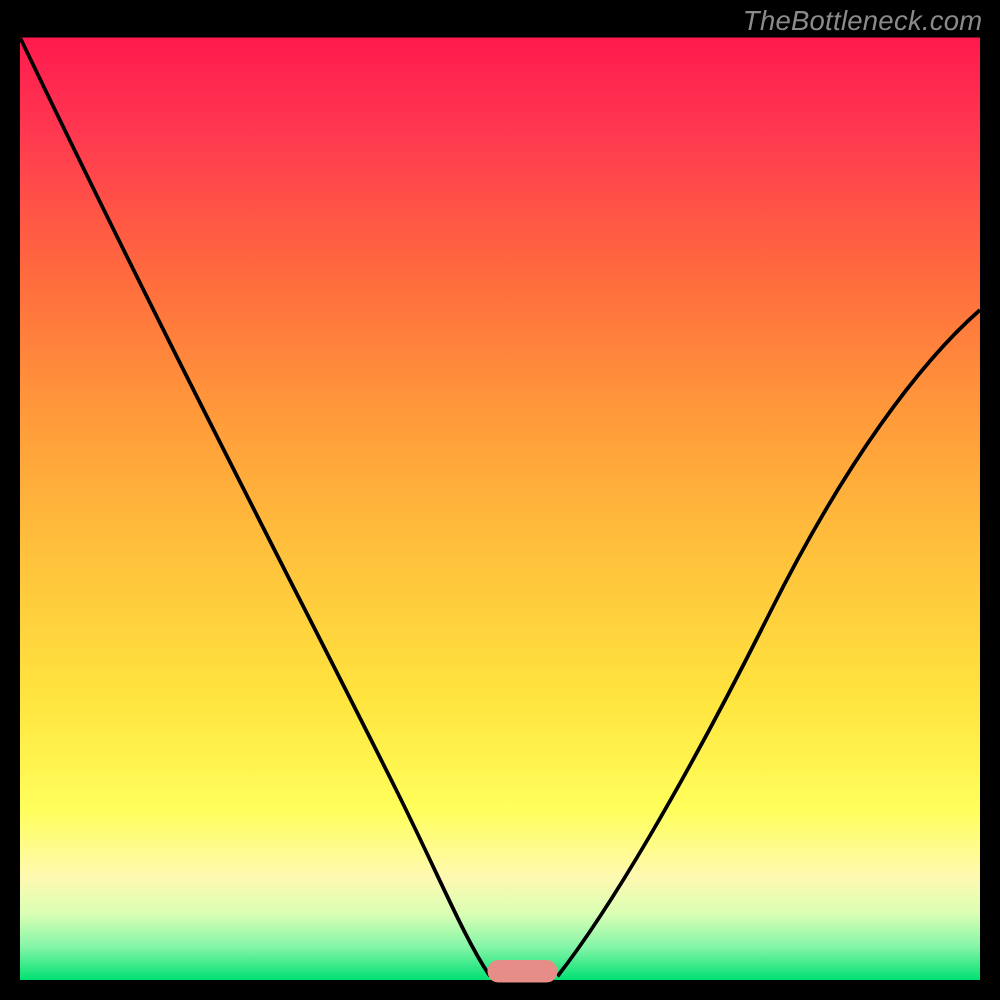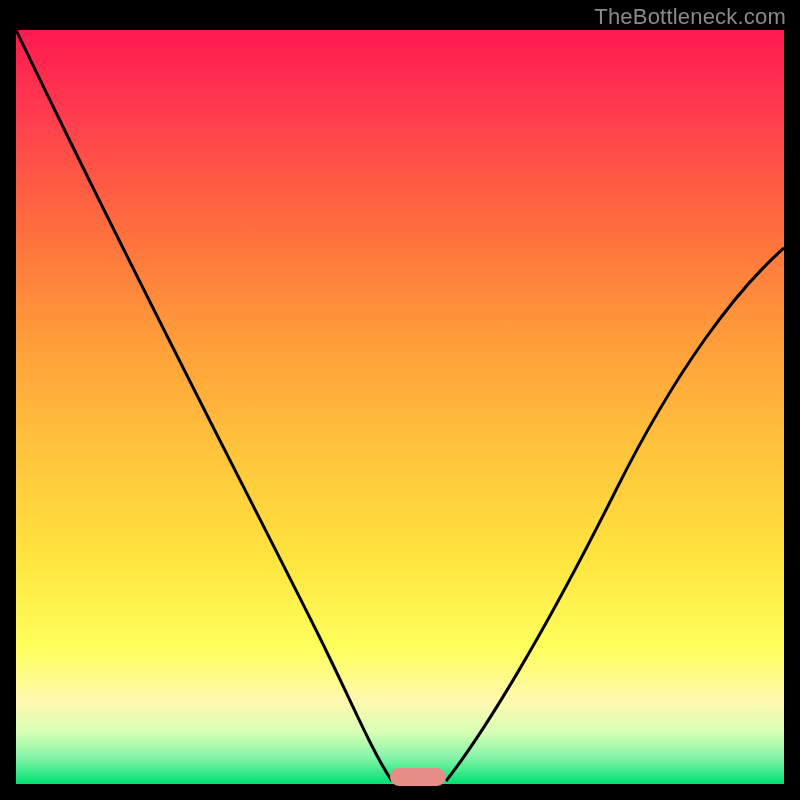--- a/index.html
+++ b/index.html
@@ -39,20 +39,21 @@
     );
   }
   .attribution {
     position: absolute;
     top: 4px;
     right: 14px;
     color: #8a8a8a;
     font-size: 22px;
     font-weight: 500;
     letter-spacing: 0.2px;
+    font-style: italic;
   }
   svg.curve {
     position: absolute;
     left: 0;
     top: 0;
   }
   .marker {
     position: absolute;
     width: 56px;
     height: 18px;

